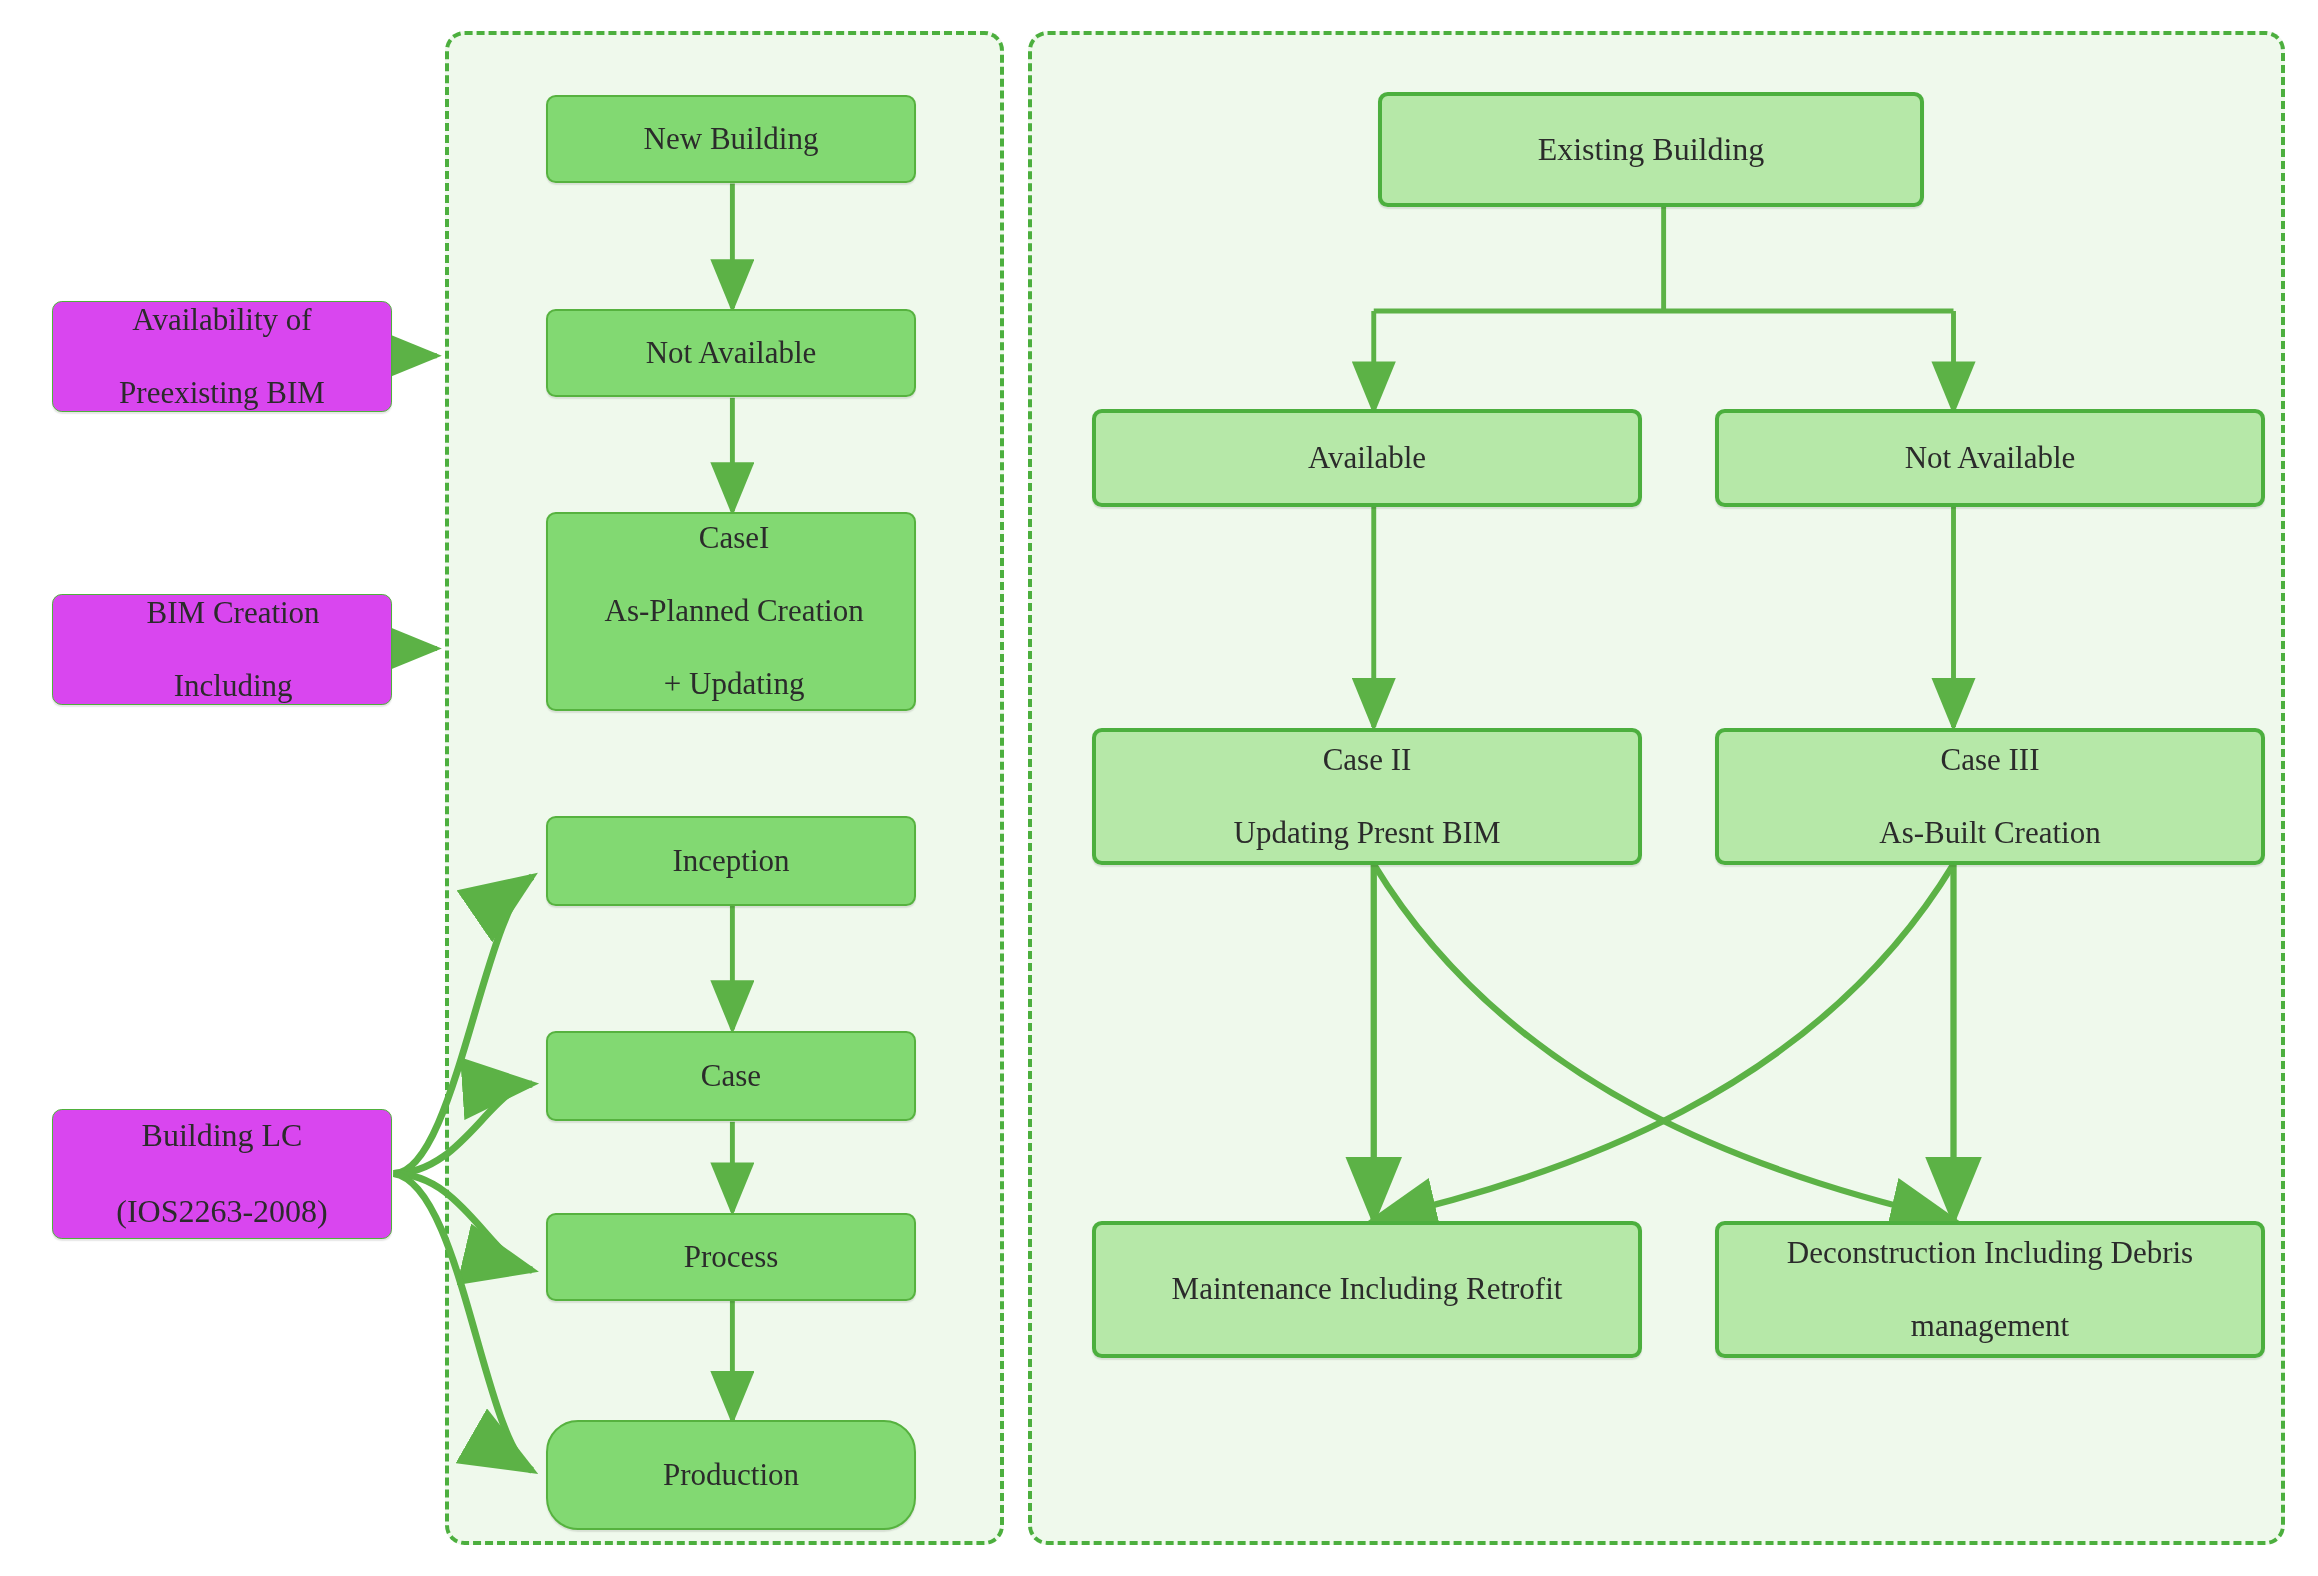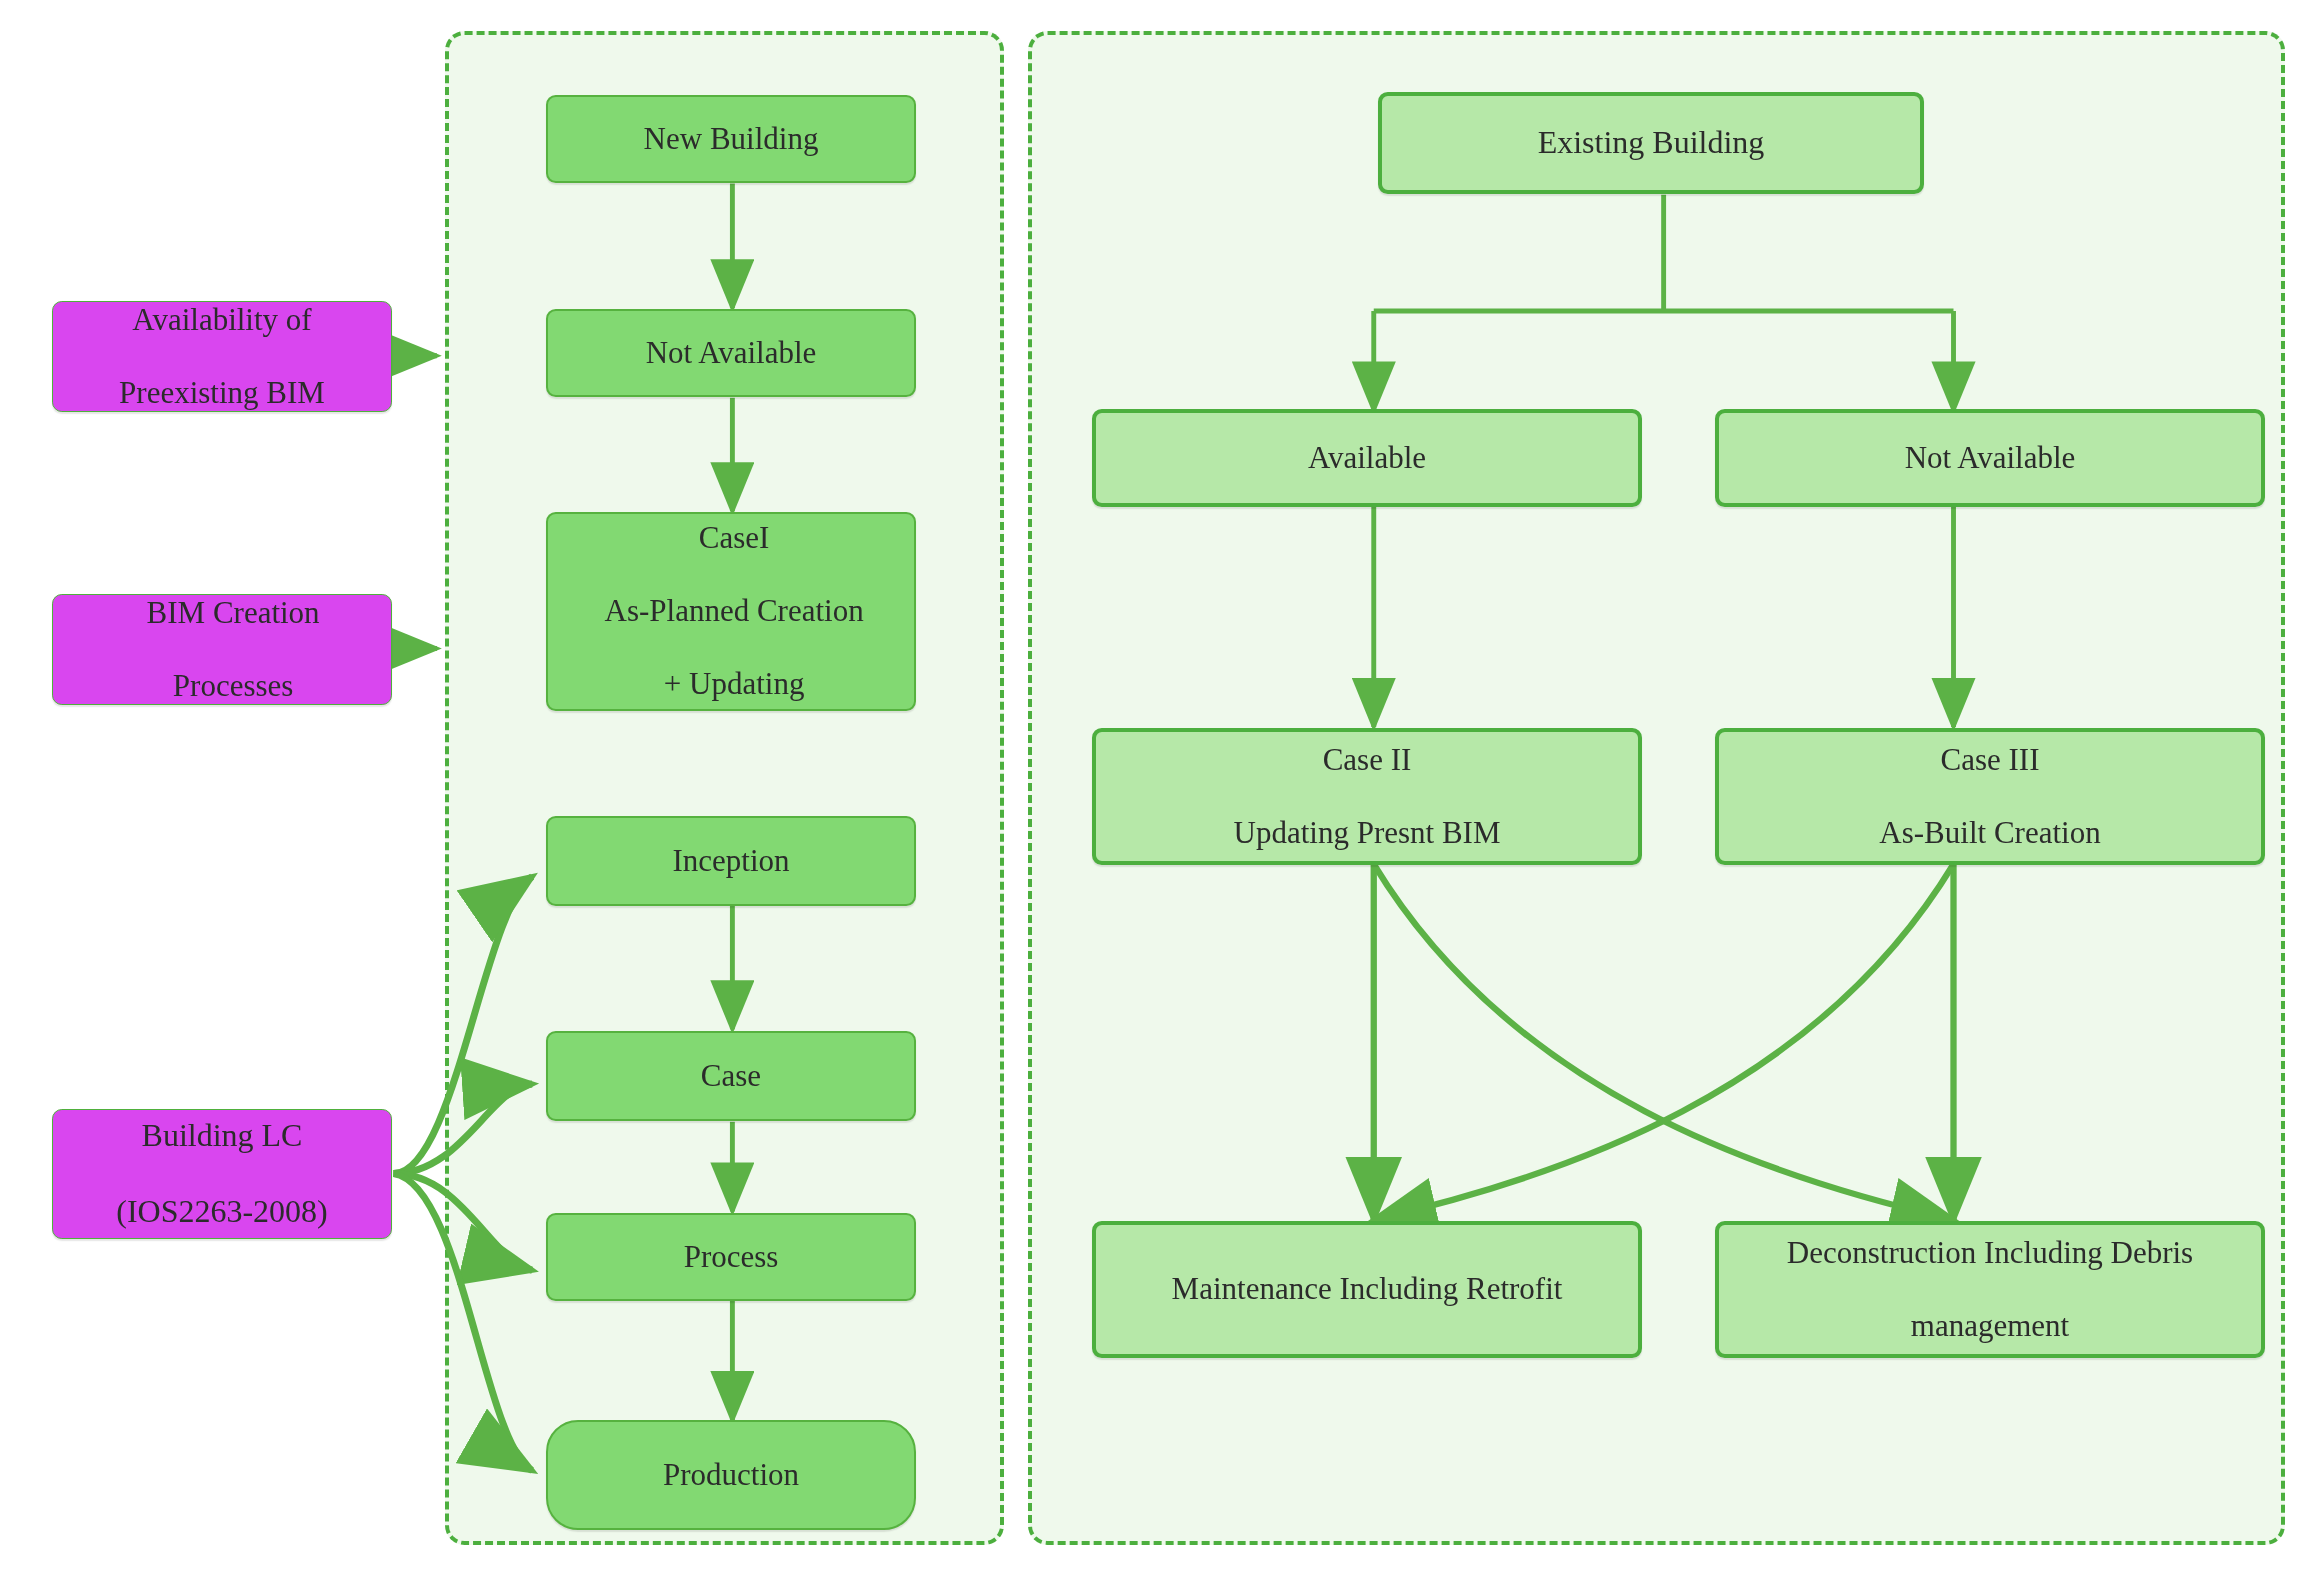--- a/index.html
+++ b/index.html
@@ -83,21 +83,21 @@
   <div class="node dark" style="left:52px;top:301px;width:340px;height:111px;font-size:31px;">
     <span>
       <span>Availability of</span><br>
       <span>Preexisting BIM</span>
     </span>
   </div>
 
   <div class="node dark" style="left:52px;top:594px;width:340px;height:111px;font-size:31px;padding-left:32px;">
     <span>
       <span>BIM Creation</span><br>
-      <span>Processes</span>
+      <span>Including</span>
     </span>
   </div>
 
   <div class="node dark" style="left:52px;top:1109px;width:340px;height:130px;font-size:32px;">
     <span>
       <span>Building LC</span><br>
       <span>(IOS2263-2008)</span>
     </span>
   </div>
 
@@ -126,21 +126,21 @@
   </div>
 
   <div class="node mid" style="left:546px;top:1213px;width:370px;height:88px;font-size:31px;">
     <span>Process</span>
   </div>
 
   <div class="node mid" style="left:546px;top:1420px;width:370px;height:110px;font-size:31px;border-radius:32px;">
     <span>Production</span>
   </div>
 
-  <div class="node light" style="left:1378px;top:92px;width:546px;height:102px;font-size:32px;">
+  <div class="node light" style="left:1378px;top:92px;width:546px;height:115px;font-size:32px;">
     <span>Existing Building</span>
   </div>
 
   <div class="node light" style="left:1092px;top:409px;width:550px;height:98px;font-size:31px;">
     <span>Available</span>
   </div>
 
   <div class="node light" style="left:1715px;top:409px;width:550px;height:98px;font-size:31px;">
     <span>Not Available</span>
   </div>

